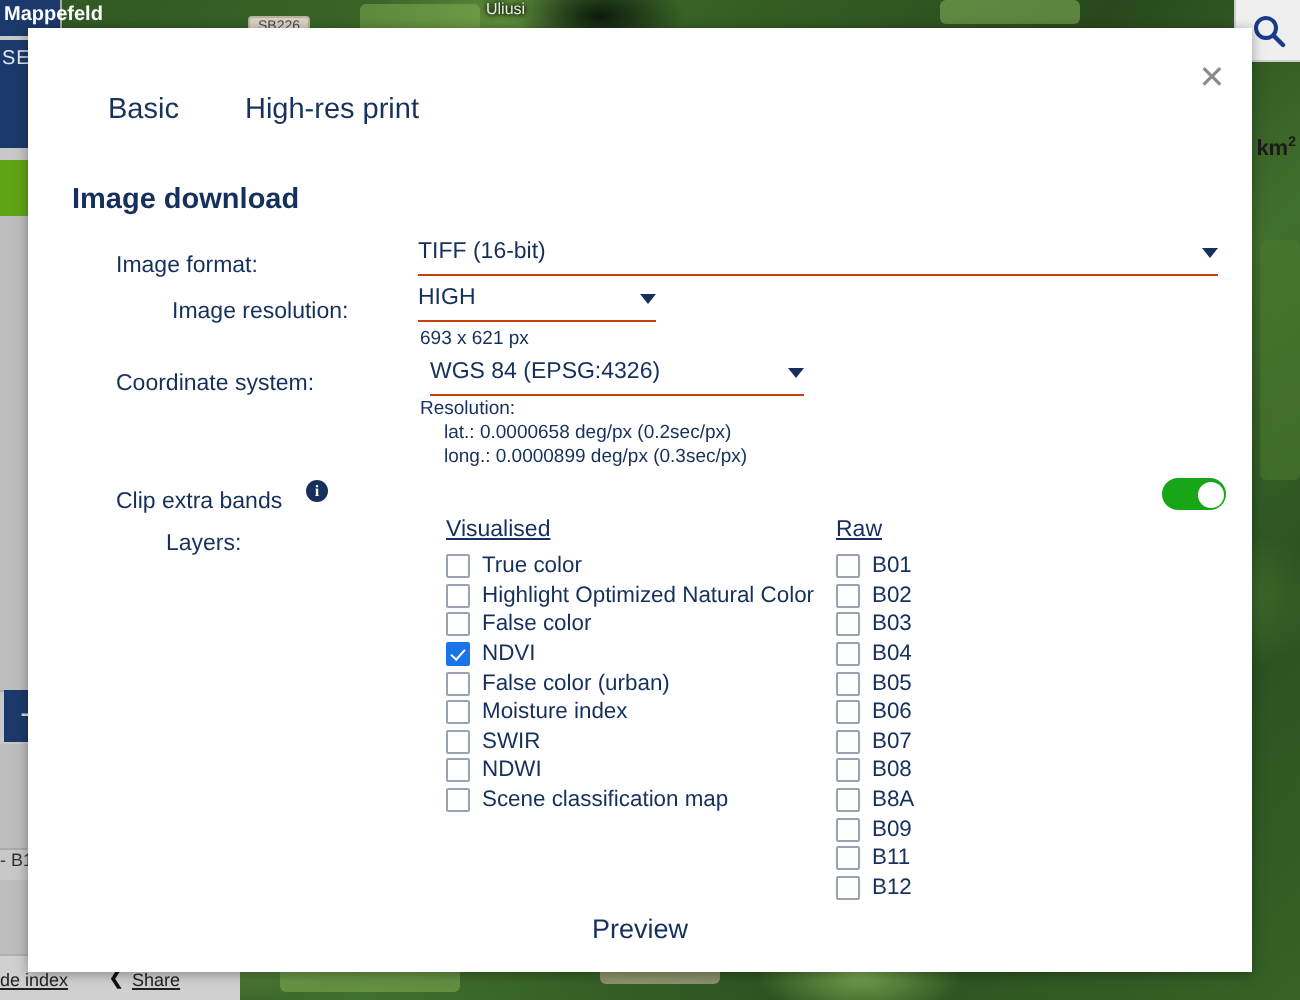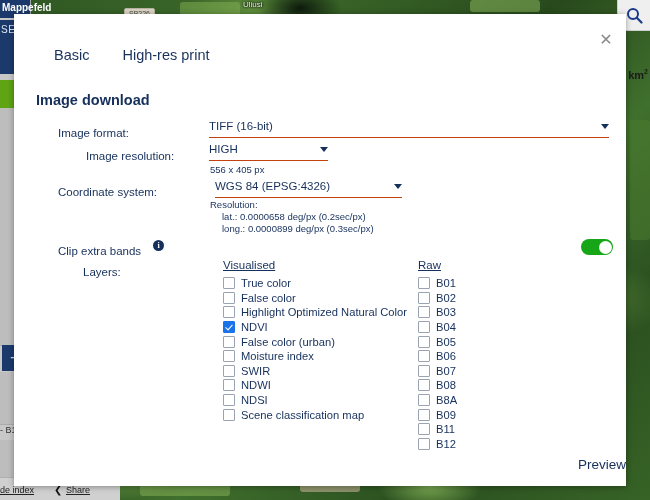--- a/index.html
+++ b/index.html
@@ -302,21 +302,21 @@
     color: #16305c;
     white-space: nowrap;
   }
   #visualised-list { position: absolute; left: 209px; top: 262px; }
   #raw-list { position: absolute; left: 404px; top: 262px; }
 
   .preview-btn {
     position: absolute;
     left: 0; bottom: 14px;
     width: 612px;
-    text-align: right;
+    text-align: center;
     font-size: 13.5px;
     color: #16305c;
     cursor: pointer;
   }
 </style>
 </head>
 <body>
 
 <div id="root">
 
@@ -388,21 +388,21 @@
         <span class="caret"></span>
       </div>
 
       <div class="row" style="left:44px; top:32px;margin-left:28px;">
         <span class="lbl">Image resolution:</span>
       </div>
       <div class="select" style="left:195px; top:29px; width:119px;">
         <span class="val">HIGH</span>
         <span class="caret"></span>
       </div>
-      <div class="helper" style="left:196px; top:50px;">556 x 405 px</div>
+      <div class="helper" style="left:196px; top:50px;">693 x 621 px</div>
 
       <div class="row" style="left:44px; top:68px;">
         <span class="lbl">Coordinate system:</span>
       </div>
       <div class="select" style="left:185px; top:66px; width:187px;margin-left:16px;">
         <span class="val">WGS 84 (EPSG:4326)</span>
         <span class="caret"></span>
       </div>
       <div class="helper" style="left:196px; top:85px;">Resolution:</div>
       <div class="helper" style="left:208px; top:97px;">lat.: 0.0000658 deg/px (0.2sec/px)</div>
@@ -424,25 +424,25 @@
     </div>
 
     <div class="col-head" style="left:209px; top:245px;">Visualised</div>
     <div id="visualised-list">
         <div class="chk-row">
           <span class="chk"></span>
           <span class="chk-lbl">True color</span>
         </div>
         <div class="chk-row">
           <span class="chk"></span>
+          <span class="chk-lbl">Highlight Optimized Natural Color</span>
+        </div>
+        <div class="chk-row">
+          <span class="chk"></span>
           <span class="chk-lbl">False color</span>
-        </div>
-        <div class="chk-row">
-          <span class="chk"></span>
-          <span class="chk-lbl">Highlight Optimized Natural Color</span>
         </div>
         <div class="chk-row">
           <span class="chk checked"></span>
           <span class="chk-lbl">NDVI</span>
         </div>
         <div class="chk-row">
           <span class="chk"></span>
           <span class="chk-lbl">False color (urban)</span>
         </div>
         <div class="chk-row">
@@ -452,24 +452,20 @@
         <div class="chk-row">
           <span class="chk"></span>
           <span class="chk-lbl">SWIR</span>
         </div>
         <div class="chk-row">
           <span class="chk"></span>
           <span class="chk-lbl">NDWI</span>
         </div>
         <div class="chk-row">
           <span class="chk"></span>
-          <span class="chk-lbl">NDSI</span>
-        </div>
-        <div class="chk-row">
-          <span class="chk"></span>
           <span class="chk-lbl">Scene classification map</span>
         </div>
       </div>
 
     <div class="col-head" style="left:404px; top:245px;">Raw</div>
     <div id="raw-list">
         <div class="chk-row">
           <span class="chk"></span>
           <span class="chk-lbl">B01</span>
         </div>

